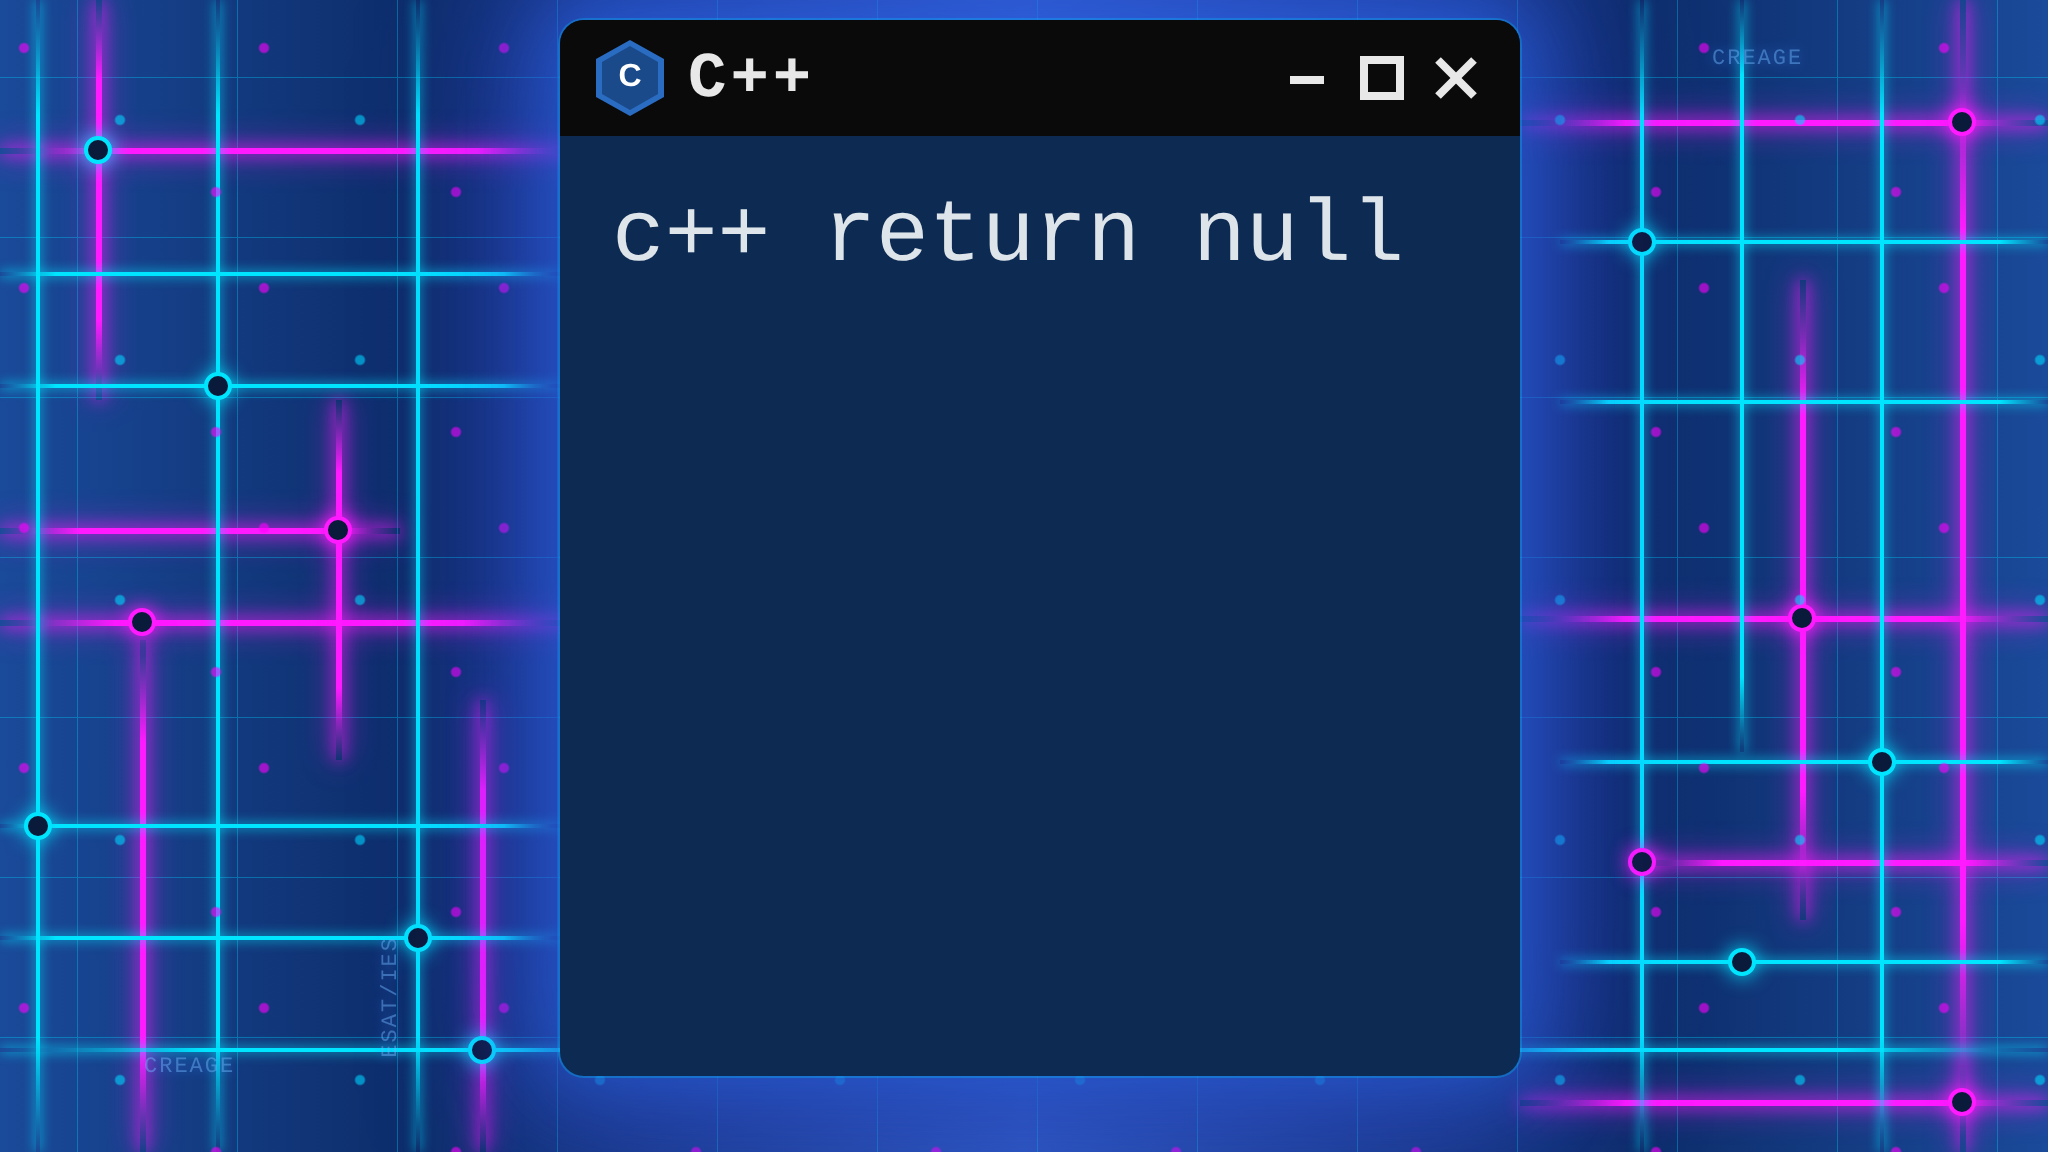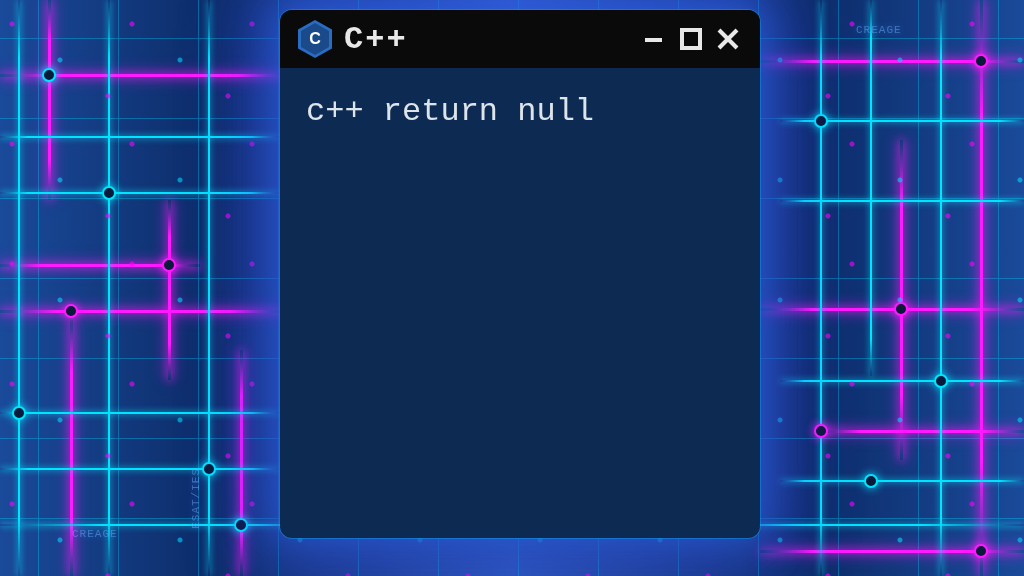--- a/index.html
+++ b/index.html
@@ -167,21 +167,21 @@
       color: #e8e8e8;
       cursor: pointer;
       display: flex;
       align-items: center;
       justify-content: center;
     }
     
     .content {
       padding: 26px 26px;
       color: #dde4ea;
-      font-size: 32px;
+      font-size: 44px;
       line-height: 1.15;
       letter-spacing: 0px;
       font-family: 'Consolas', 'Menlo', 'Courier New', monospace;
       white-space: pre-wrap;
     }
     
     .bg-labels {
       position: absolute;
       inset: 0;
       pointer-events: none;

